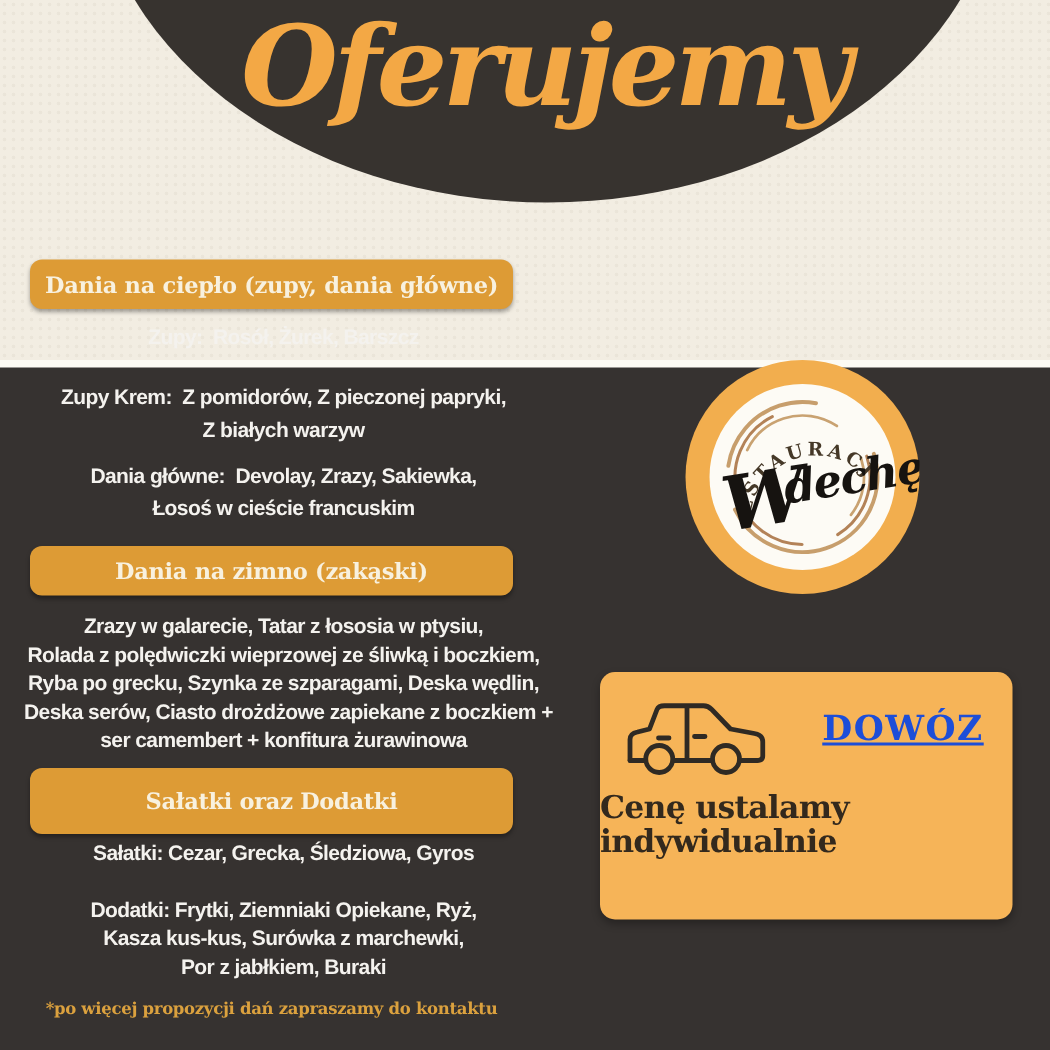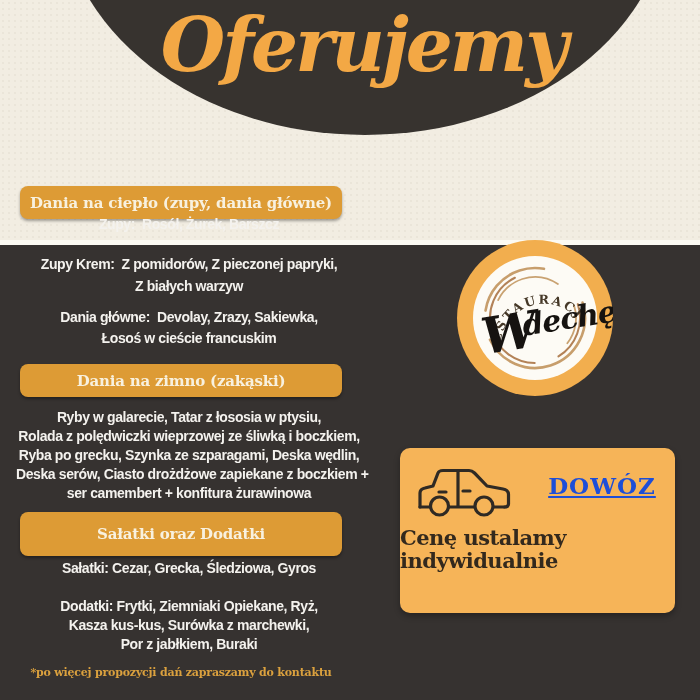--- a/index.html
+++ b/index.html
@@ -18,21 +18,21 @@
   .ellipse{position:absolute;left:61px;top:-335px;width:608px;height:470px;
     background:#37332f;border-radius:50%;}
   .title{position:absolute;left:13px;top:2px;width:700px;margin:0;text-align:center;
     font:italic 700 74px "DejaVu Serif",serif;letter-spacing:-3px;color:#f3a845;}
 
   
   .badge{position:absolute;left:20px;width:322px;height:33px;background:#dd9b35;
     border-radius:8px;display:flex;align-items:center;justify-content:center;
     box-shadow:0 2px 3px rgba(0,0,0,.35);}
   .badge span{font:700 15px "DejaVu Serif",serif;color:#f8f1df;letter-spacing:-0.2px;white-space:pre;}
-  .badge1{top:186px}.badge2{top:364px}.badge3{top:512px;height:44px}
+  .badge1{top:173px}.badge2{top:364px}.badge3{top:512px;height:44px}
 
   .blk{position:absolute;left:0;width:362px;text-align:center;color:#f4f2ee;
     font:700 14px "Liberation Sans",sans-serif;letter-spacing:-0.4px;}
   .blk div{white-space:pre;margin-left:16px;}
   .t1a{top:214px;line-height:20px}
   .t1b{top:253px;line-height:22px}
   .t1c{top:307px;line-height:21px}
   .t2 {top:408px;line-height:19px}
   .t3a{top:558px;line-height:20px}
   .t3b{top:597px;line-height:19px}
@@ -85,21 +85,21 @@
   </div>
   <div class="blk t1c">
     <div>Dania główne:  Devolay, Zrazy, Sakiewka,</div>
     <div>Łosoś w cieście francuskim</div>
   </div>
 
   <div class="badge badge2">
     <span>Dania na zimno (zakąski)</span>
   </div>
   <div class="blk t2">
-    <div>Ryby w galarecie, Tatar z łososia w ptysiu,</div>
+    <div>Zrazy w galarecie, Tatar z łososia w ptysiu,</div>
     <div>Rolada z polędwiczki wieprzowej ze śliwką i boczkiem,</div>
     <div>Ryba po grecku, Szynka ze szparagami, Deska wędlin,</div>
     <div>Deska serów, Ciasto drożdżowe zapiekane z boczkiem +</div>
     <div>ser camembert + konfitura żurawinowa</div>
   </div>
 
   <div class="badge badge3">
     <span>Sałatki oraz Dodatki</span>
   </div>
   <div class="blk t3a">

